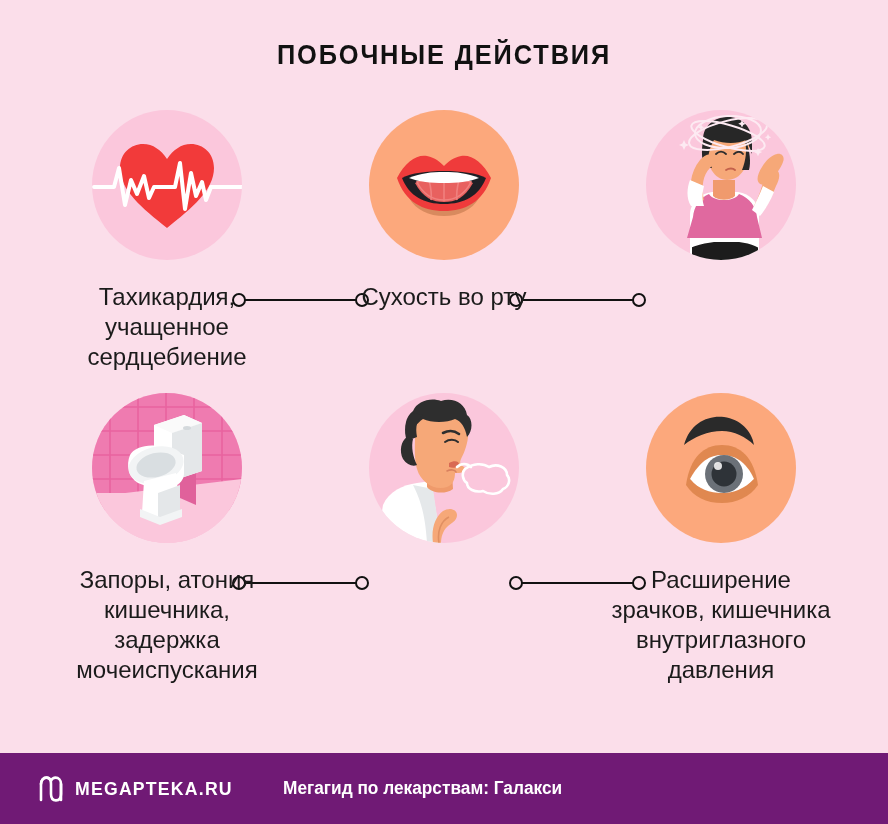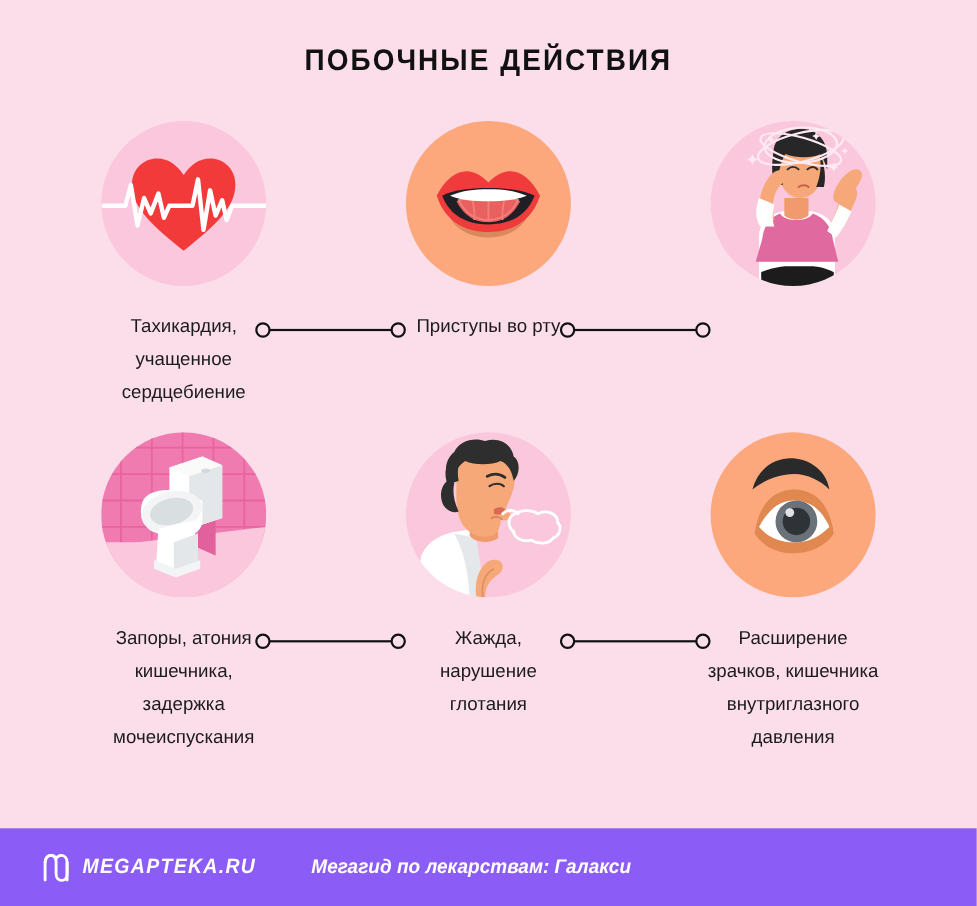--- a/index.html
+++ b/index.html
@@ -77,21 +77,21 @@
   .c-pink   { background: #fbc7dc; }
   .c-orange { background: #fca87c; }
 
   .caption {
     position: absolute;
     top: 172px;
     left: 50%;
     margin-left: -145px;
     width: 290px;
     text-align: center;
-    font-size: 17px;
+    font-size: 24px;
     line-height: 30px;
     color: #1b1b1b;
     font-family: "Liberation Sans", sans-serif;
     white-space: pre-line;
   }
 
   
   .connector {
     position: absolute;
     height: 14px;
@@ -120,24 +120,23 @@
   .conn-a { left: 232px; width: 137px; }
   .conn-b { left: 509px; width: 137px; }
 
   
   .footer {
     position: absolute;
     left: 0;
     bottom: 0;
     width: 888px;
     height: 71px;
-    background: #8b5cf6;
+    background: #701a75;
     display: flex;
     align-items: center;
-    font-style: italic;
   }
   .footer-logo {
     margin-left: 38px;
     width: 26px;
     height: 28px;
     flex: none;
   }
   .footer-brand {
     margin-left: 11px;
     font-size: 19px;
@@ -205,21 +204,21 @@
             <path d="M33 68 C42 63 58 61 75 61 C92 61 108 63 117 68 C110 86 95 94 75 94 C55 94 40 86 33 68 Z" fill="#1f1f25"></path>
             <path d="M46 73 C55 69 64 67 75 67 C86 67 95 69 104 73 C96 88 86 92 75 92 C64 92 54 88 46 73 Z" fill="#e8615f"></path>
             <path d="M48 72 C57 69 65 68 75 68 C85 68 93 69 102 72 C95 86 85 90 75 90 C65 90 55 86 48 72 Z" fill="none" stroke="#f0807e" stroke-width="1.6"></path>
             <path d="M60 70 C62 78 63 84 62 90" fill="none" stroke="#f0807e" stroke-width="1.6"></path>
             <path d="M75 68 C75 77 75 84 75 91" fill="none" stroke="#f0807e" stroke-width="1.6"></path>
             <path d="M90 70 C88 78 87 84 88 90" fill="none" stroke="#f0807e" stroke-width="1.6"></path>
             <path d="M40 68 C52 63 62 62 75 62 C88 62 98 63 110 68 C100 72 88 73 75 73 C62 73 50 72 40 68 Z" fill="#ffffff"></path>
           </svg>
         </div>
       </div>
-      <div class="caption">Приступы во рту</div>
+      <div class="caption">Сухость во рту</div>
     </div>
 
     <div class="cell cell-2">
       <div class="circle-wrap">
         <div class="circle c-pink">
           <svg viewBox="0 0 150 150" width="150" height="150">
 
               <path d="M44 150 L44 105 C44 92 54 84 66 82 L92 82 C104 84 113 92 113 105 L113 150 Z" fill="#ffffff"></path>
 
               <path d="M46 150 L46 132 L112 132 L112 150 Z" fill="#1c1c1c"></path>
@@ -338,23 +337,20 @@
             <path d="M78 78 C82 76 86 77 87 79" fill="none" stroke="#d9815f" stroke-width="1.6" stroke-linecap="round"></path>
 
             <path d="M64 150 C62 136 66 124 74 118 C80 114 88 116 88 122 C88 128 82 130 78 134 C74 138 72 144 72 150 Z" fill="#f6a878"></path>
             <path d="M70 150 C68 138 72 128 80 124" fill="none" stroke="#e08f62" stroke-width="1.6"></path>
 
             <path d="M96 76 C104 70 114 70 120 74 C128 70 138 74 138 82 C142 86 140 94 134 96 C130 102 120 102 114 98 C106 100 98 96 98 90 C94 88 92 80 96 76 Z" fill="none" stroke="#ffffff" stroke-width="2.6" stroke-linejoin="round"></path>
             <path d="M88 74 C92 70 98 70 102 74" fill="none" stroke="#ffffff" stroke-width="2.6" stroke-linecap="round"></path>
           </svg>
         </div>
       </div>
-      <div class="caption">Жажда,
-нарушение
-глотания</div>
     </div>
 
     <div class="cell cell-2">
       <div class="circle-wrap">
         <div class="circle c-orange">
           <svg viewBox="0 0 150 150" width="150" height="150">
 
             <path d="M40 92 C44 64 58 52 76 52 C94 52 108 64 112 92 C104 104 90 110 76 110 C60 110 48 104 40 92 Z" fill="#e08850"></path>
 
             <path d="M38 52 C44 30 62 22 78 24 C94 26 106 38 108 52 C100 44 88 38 76 38 C62 38 48 44 38 52 Z" fill="#2a2a2a"></path>

